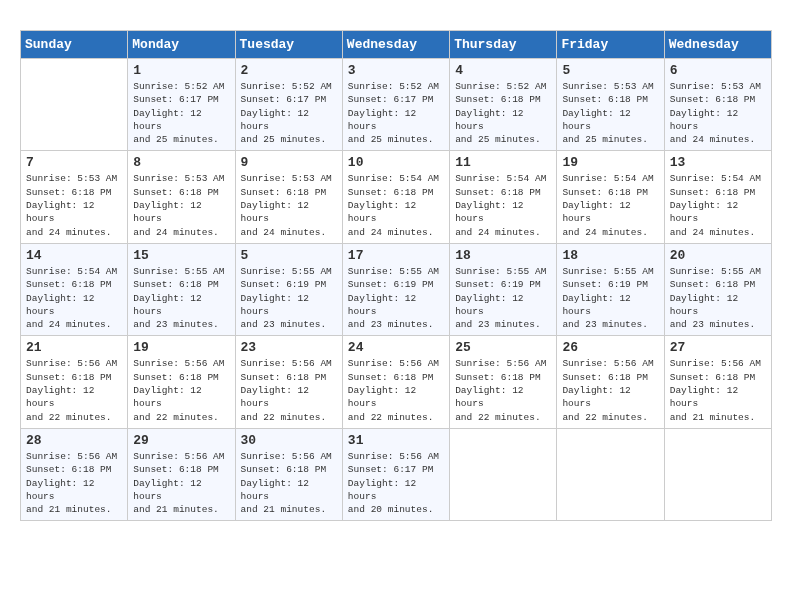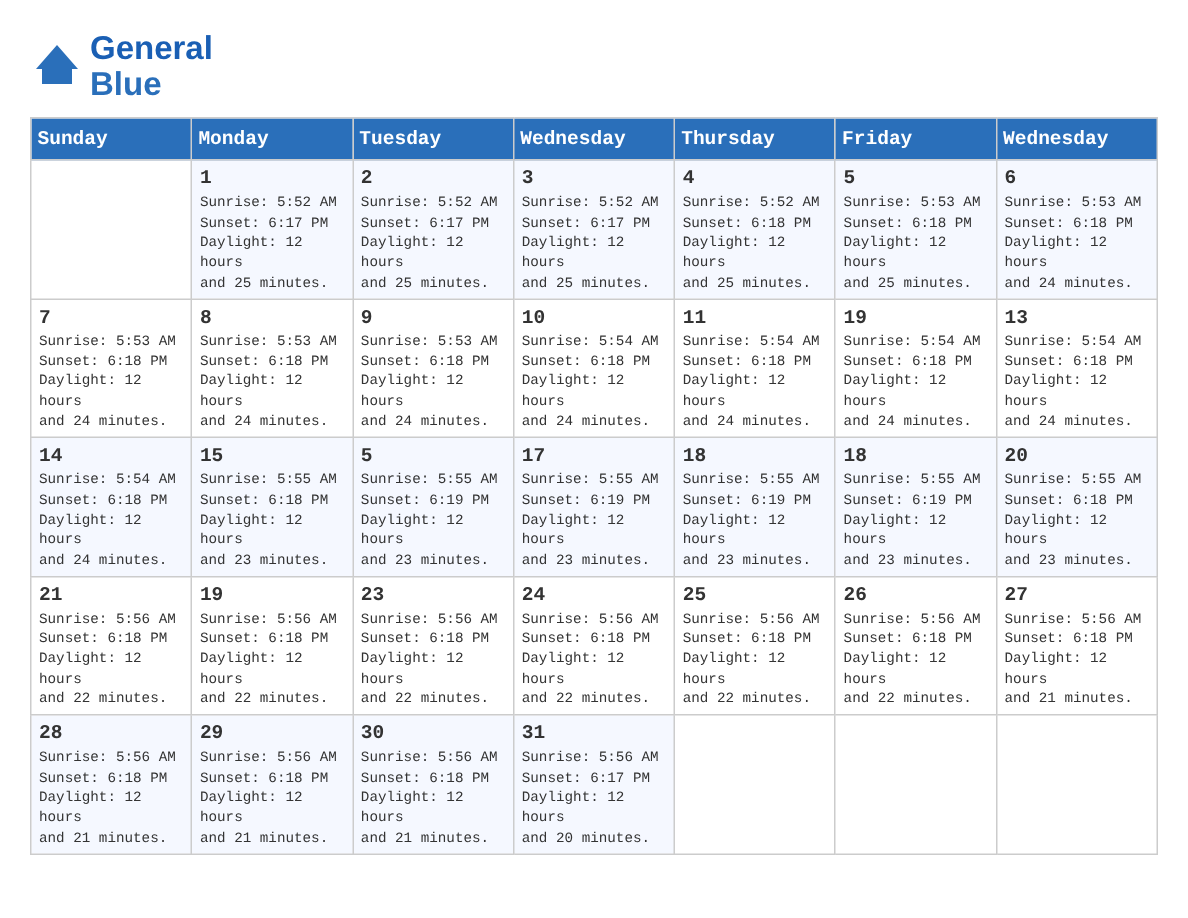--- a/index.html
+++ b/index.html
@@ -88,30 +88,20 @@
       line-height: 1.4;
     }
     .empty-cell {
       background: #fff !important;
     }
   </style>
 </head>
 <body>
 
 <div class="header">
-  <div class="logo">
-    <svg class="logo-icon" viewBox="0 0 36 36">
-      <polygon points="18,4 32,20 4,20" fill="#2a6fba"></polygon>
-      <rect x="8" y="20" width="20" height="10" fill="#2a6fba"></rect>
-    </svg>
-    <div class="logo-text">
-      <span>General</span><br>
-      <span style="color:#2a6fba">Blue</span>
-    </div>
-  </div>
   <div class="title-block">
   </div>
 </div>
 
 <table>
   <thead>
     <tr>
     <th>Sunday</th>
         <th>Monday</th>
         <th>Tuesday</th>

